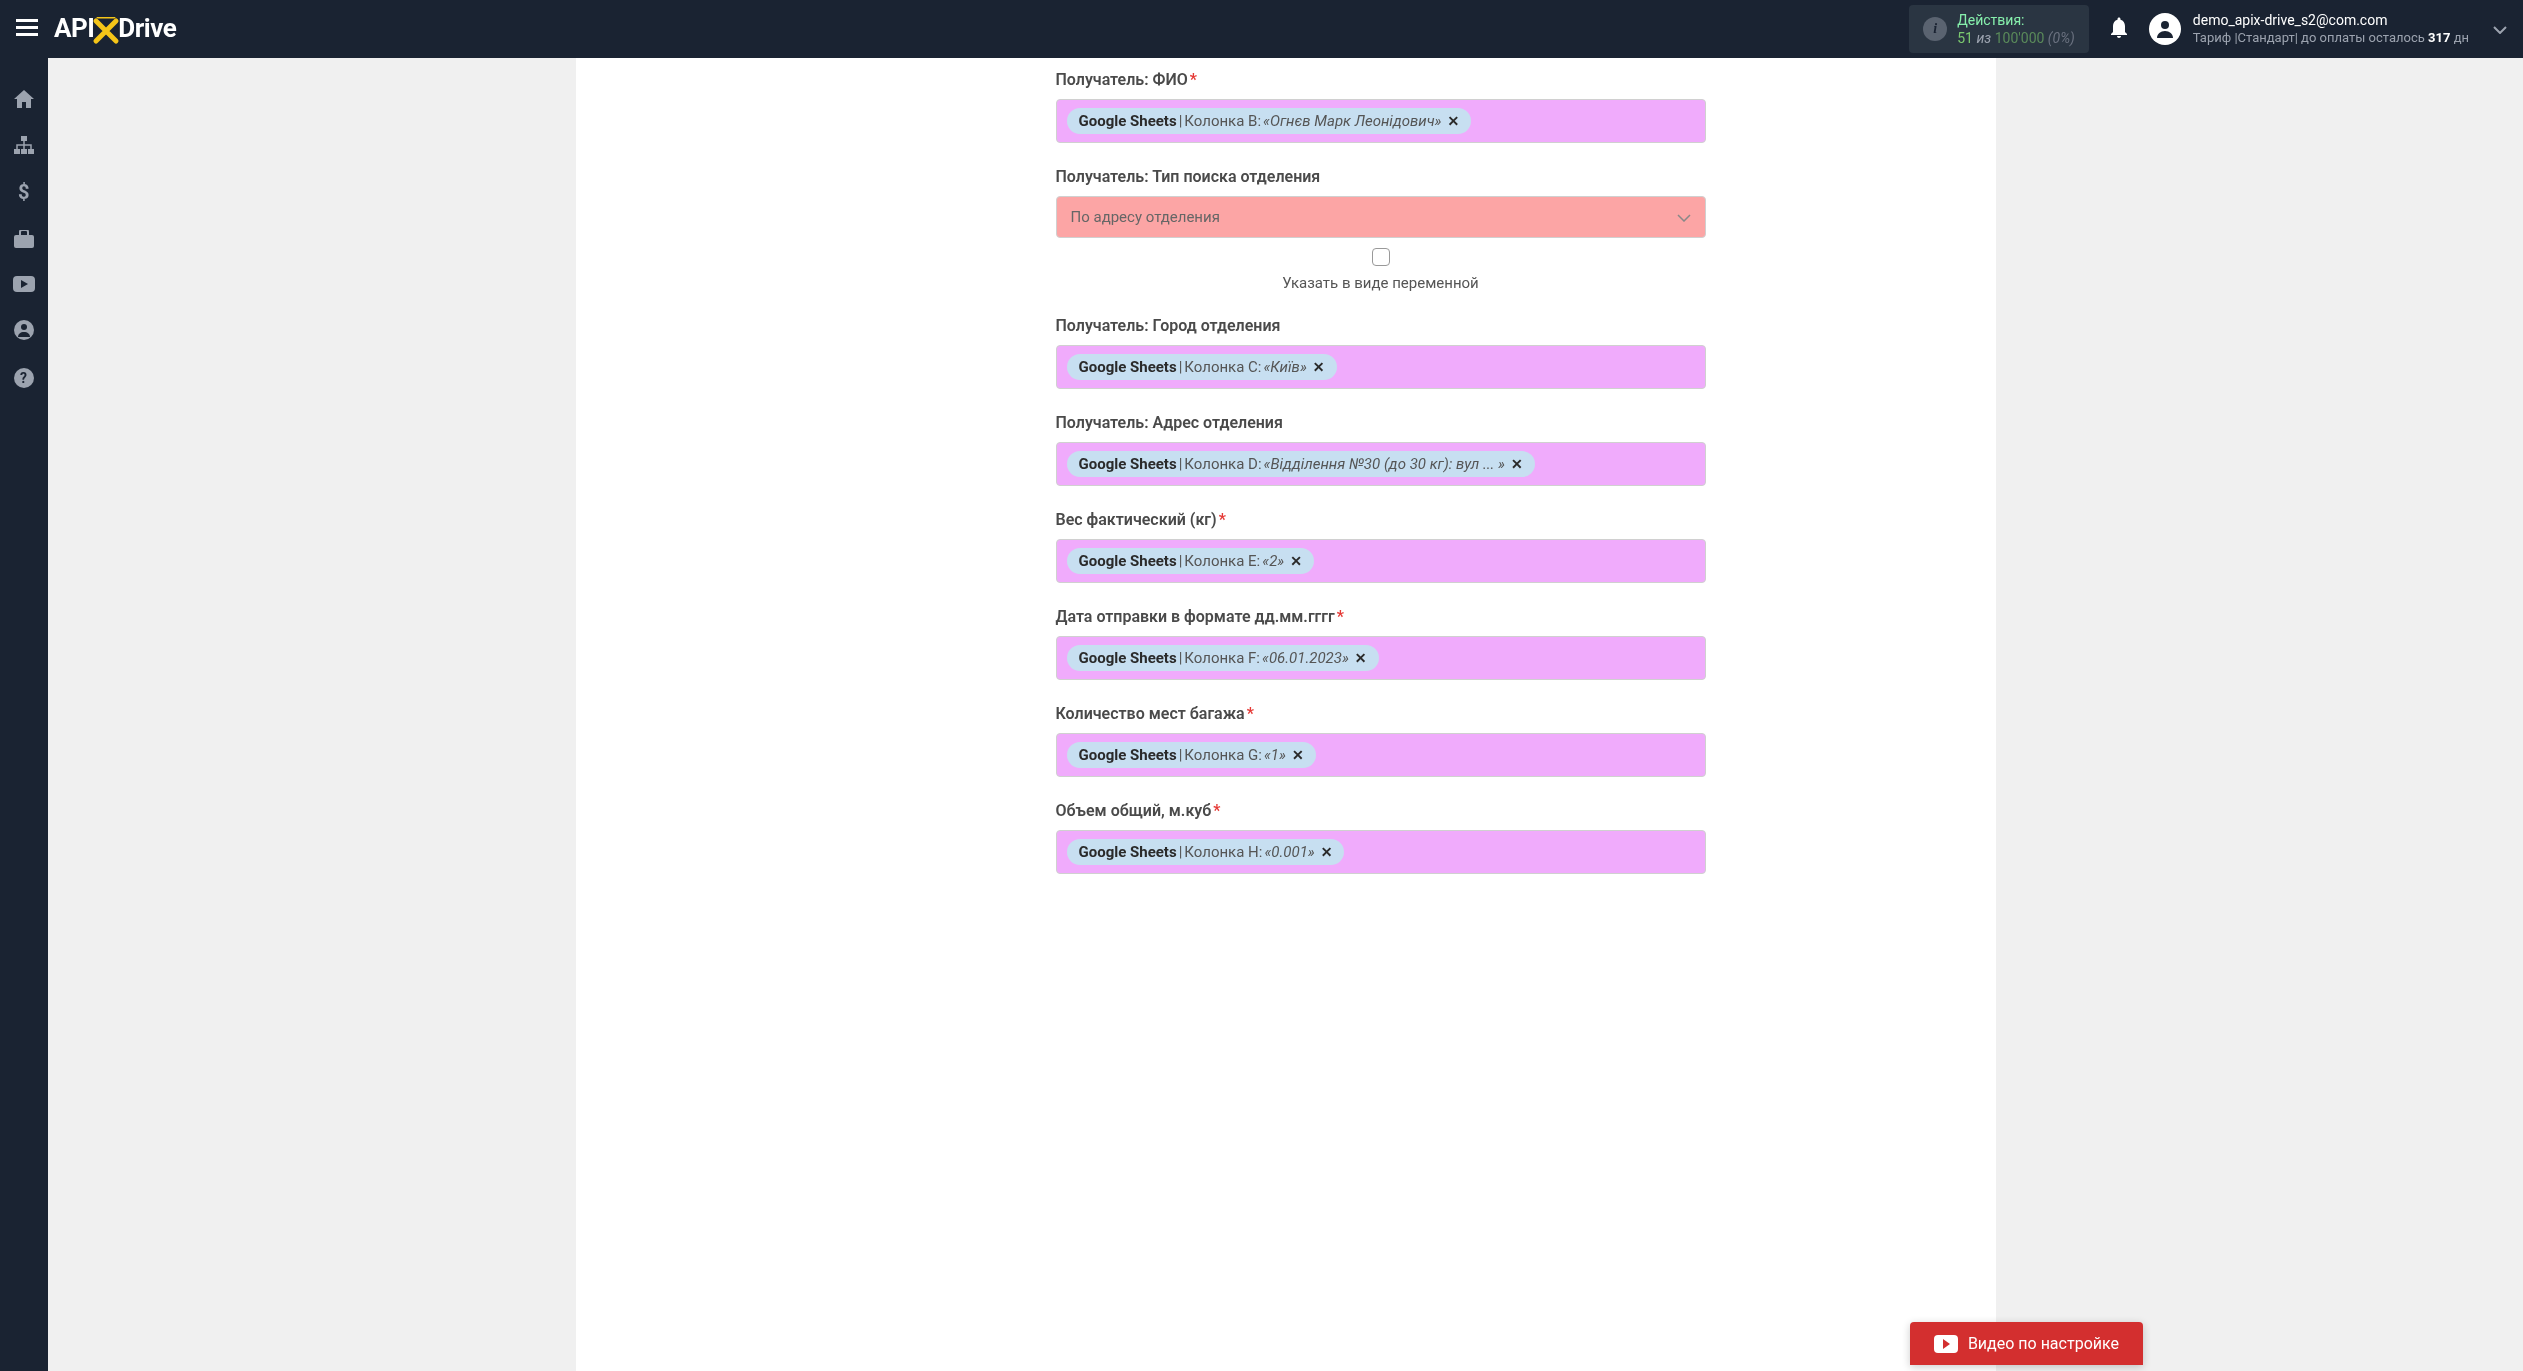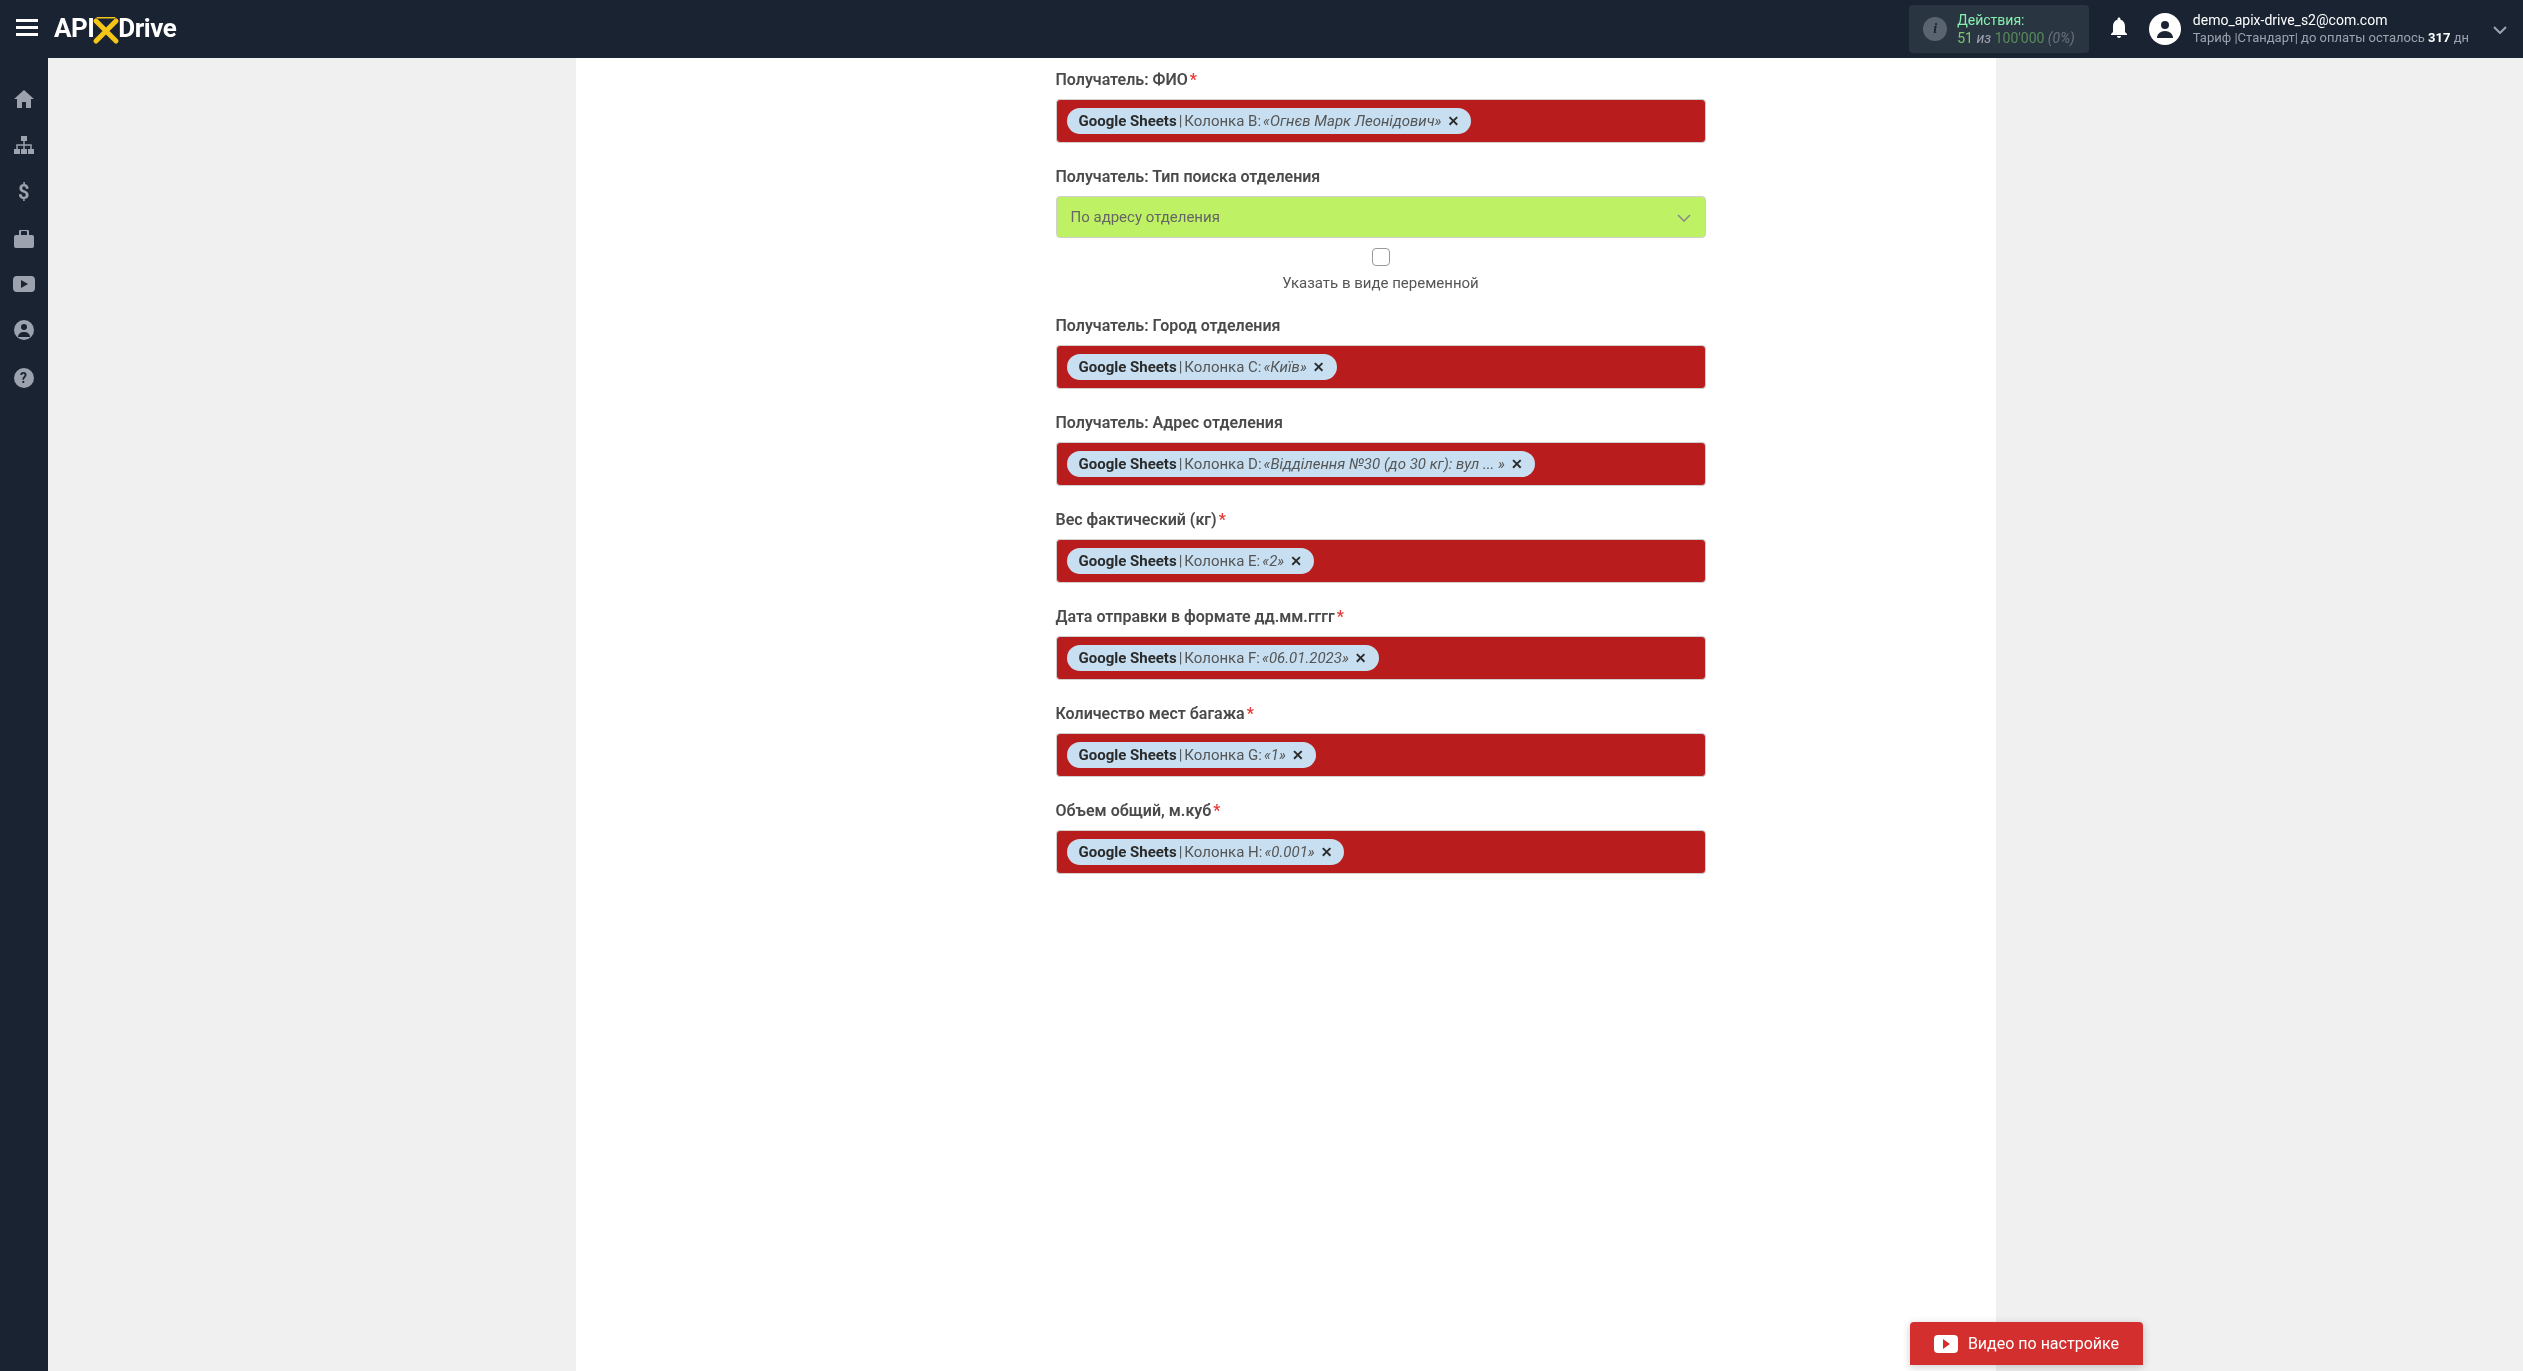--- a/index.html
+++ b/index.html
@@ -193,21 +193,21 @@
     }
     .field-input {
       border: 1px solid #d0d0d0;
       border-radius: 4px;
       padding: 8px 10px;
       min-height: 42px;
       display: flex;
       align-items: center;
       flex-wrap: wrap;
       gap: 6px;
-      background: #b91c1c;
+      background: #f0abfc;
     }
     .token {
       background: #c7dff1;
       border-radius: 16px;
       padding: 4px 12px;
       font-size: 15px;
       display: inline-flex;
       align-items: center;
       gap: 2px;
       color: #2a2a2a;
@@ -233,21 +233,21 @@
       font-size: 14px;
     }
     .select-input {
       border: 1px solid #d0d0d0;
       border-radius: 4px;
       padding: 10px 14px;
       min-height: 42px;
       display: flex;
       align-items: center;
       justify-content: space-between;
-      background: #bef264;
+      background: #fca5a5;
       color: #666;
       cursor: pointer;
       font-size: 15px;
     }
     .select-caret {
       color: #888;
     }
     .checkbox-row {
       display: flex;
       align-items: center;

